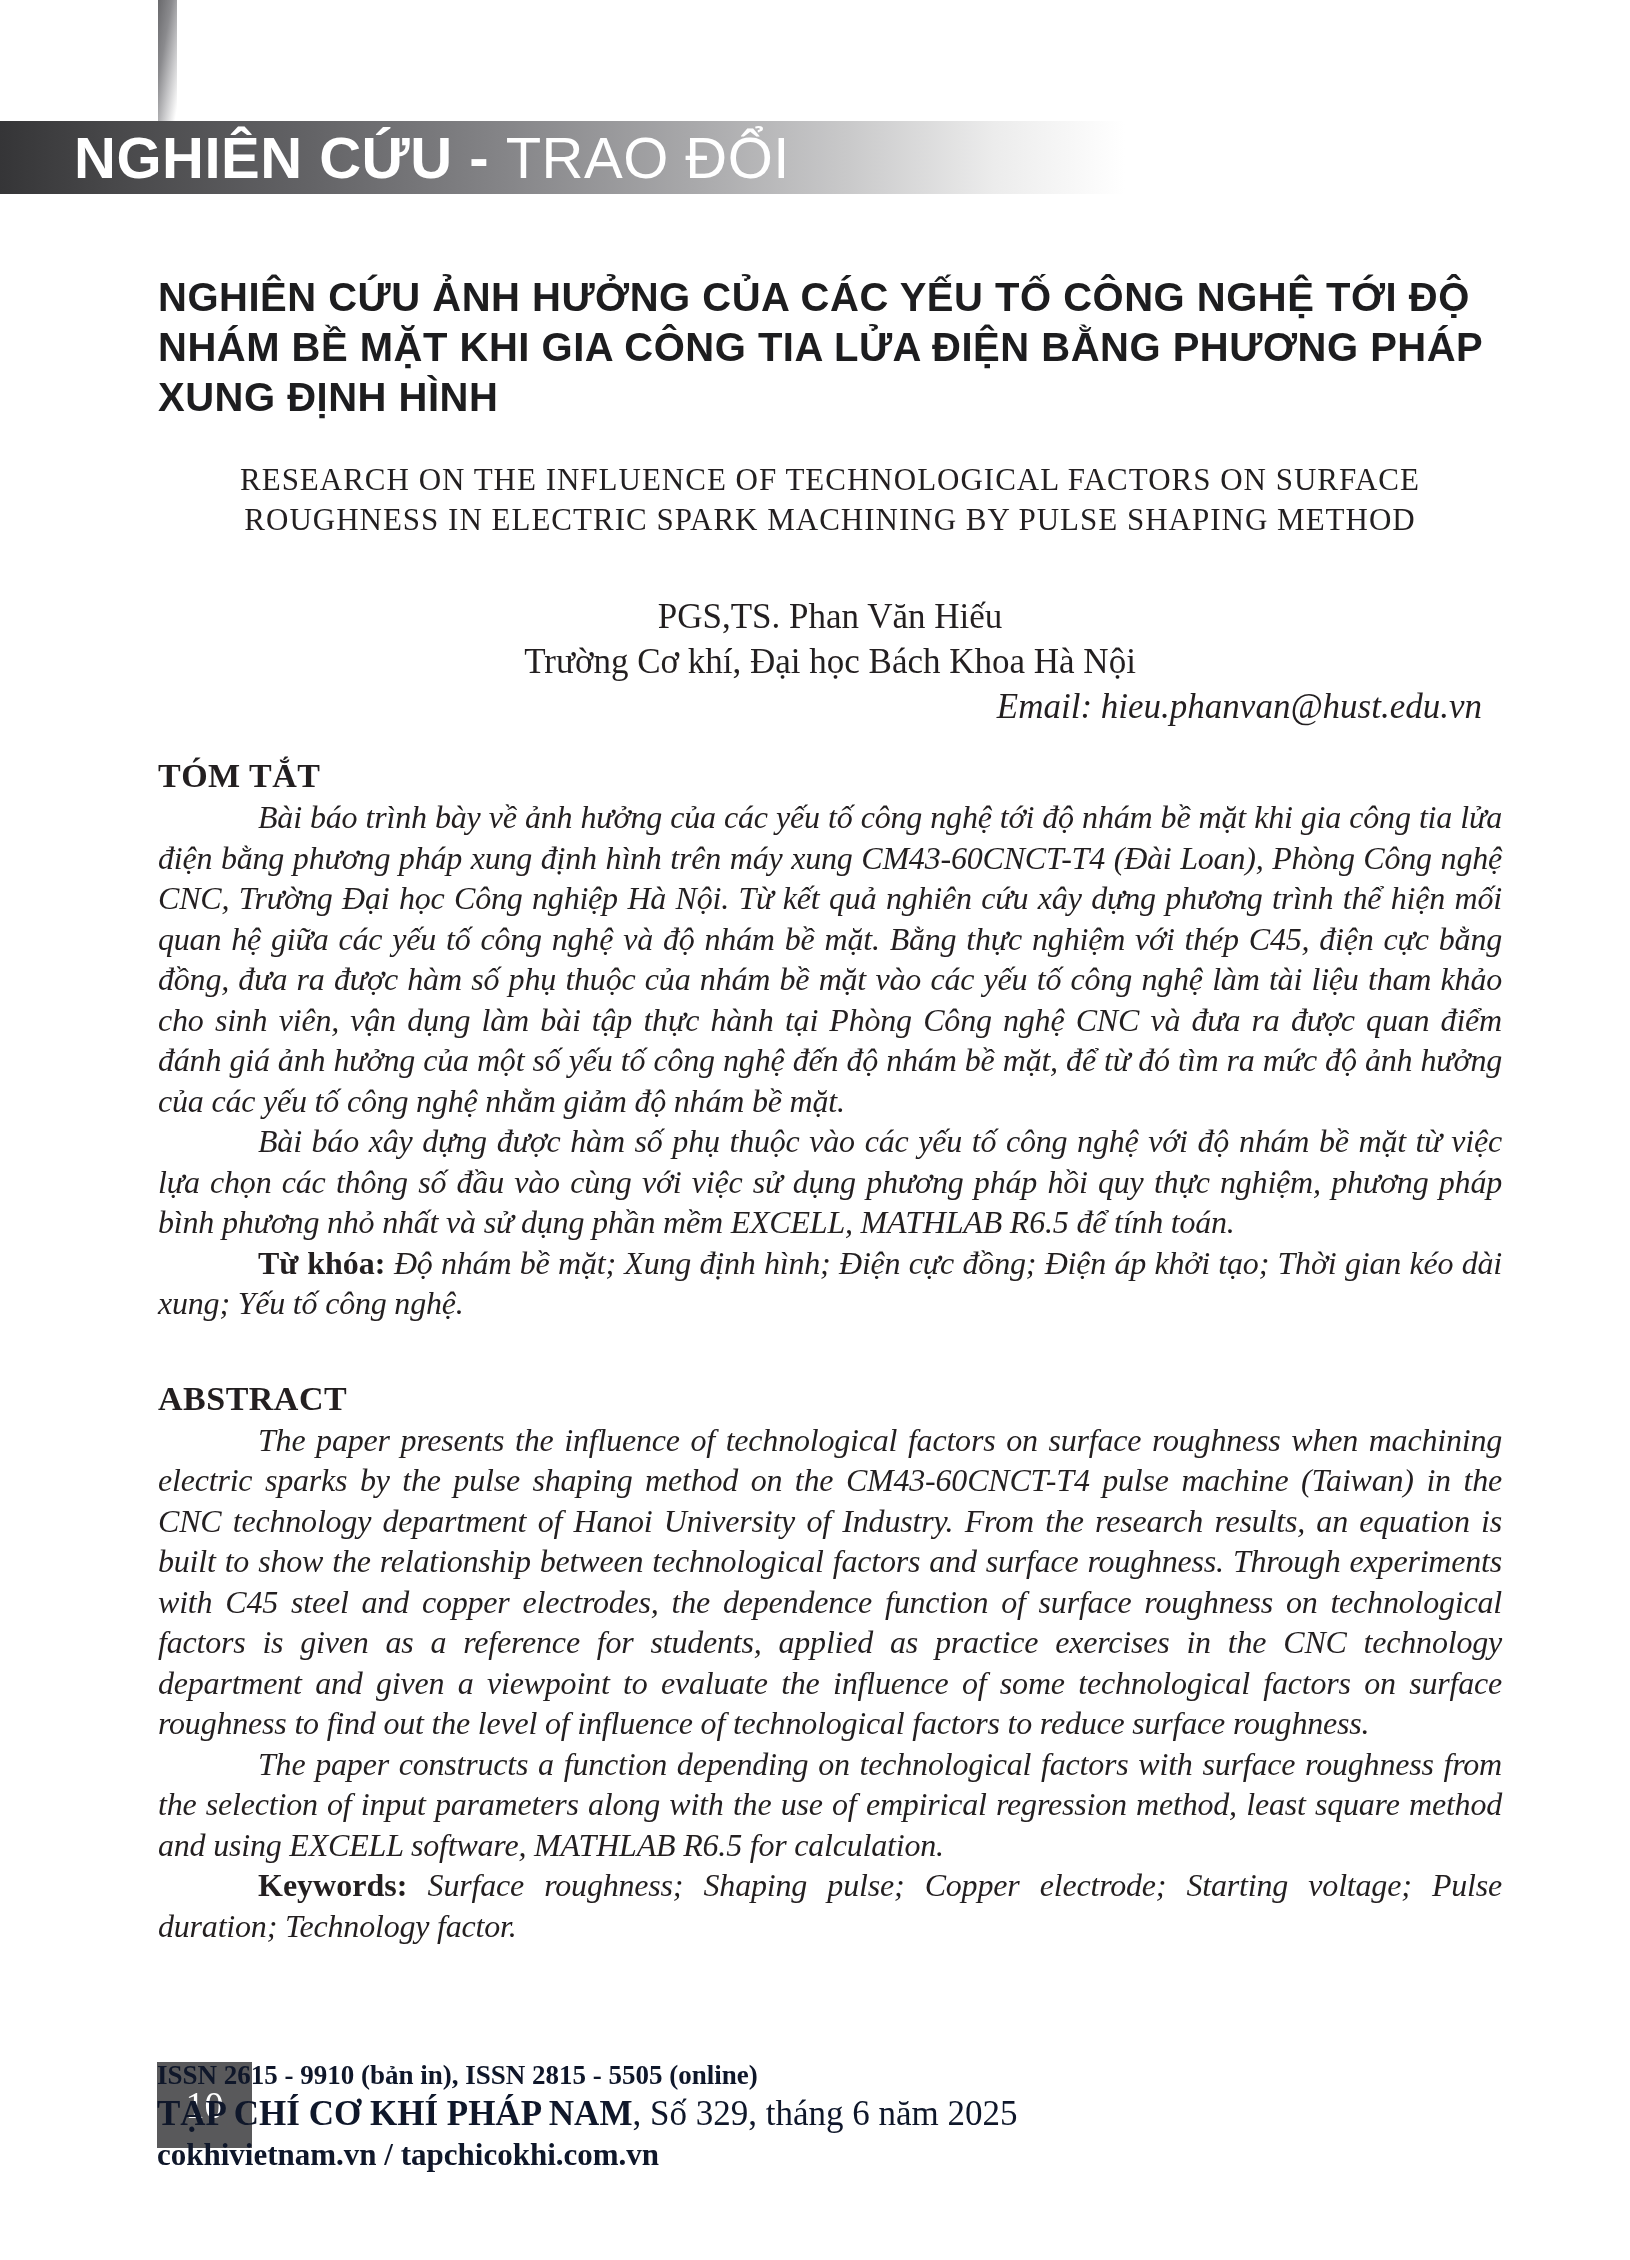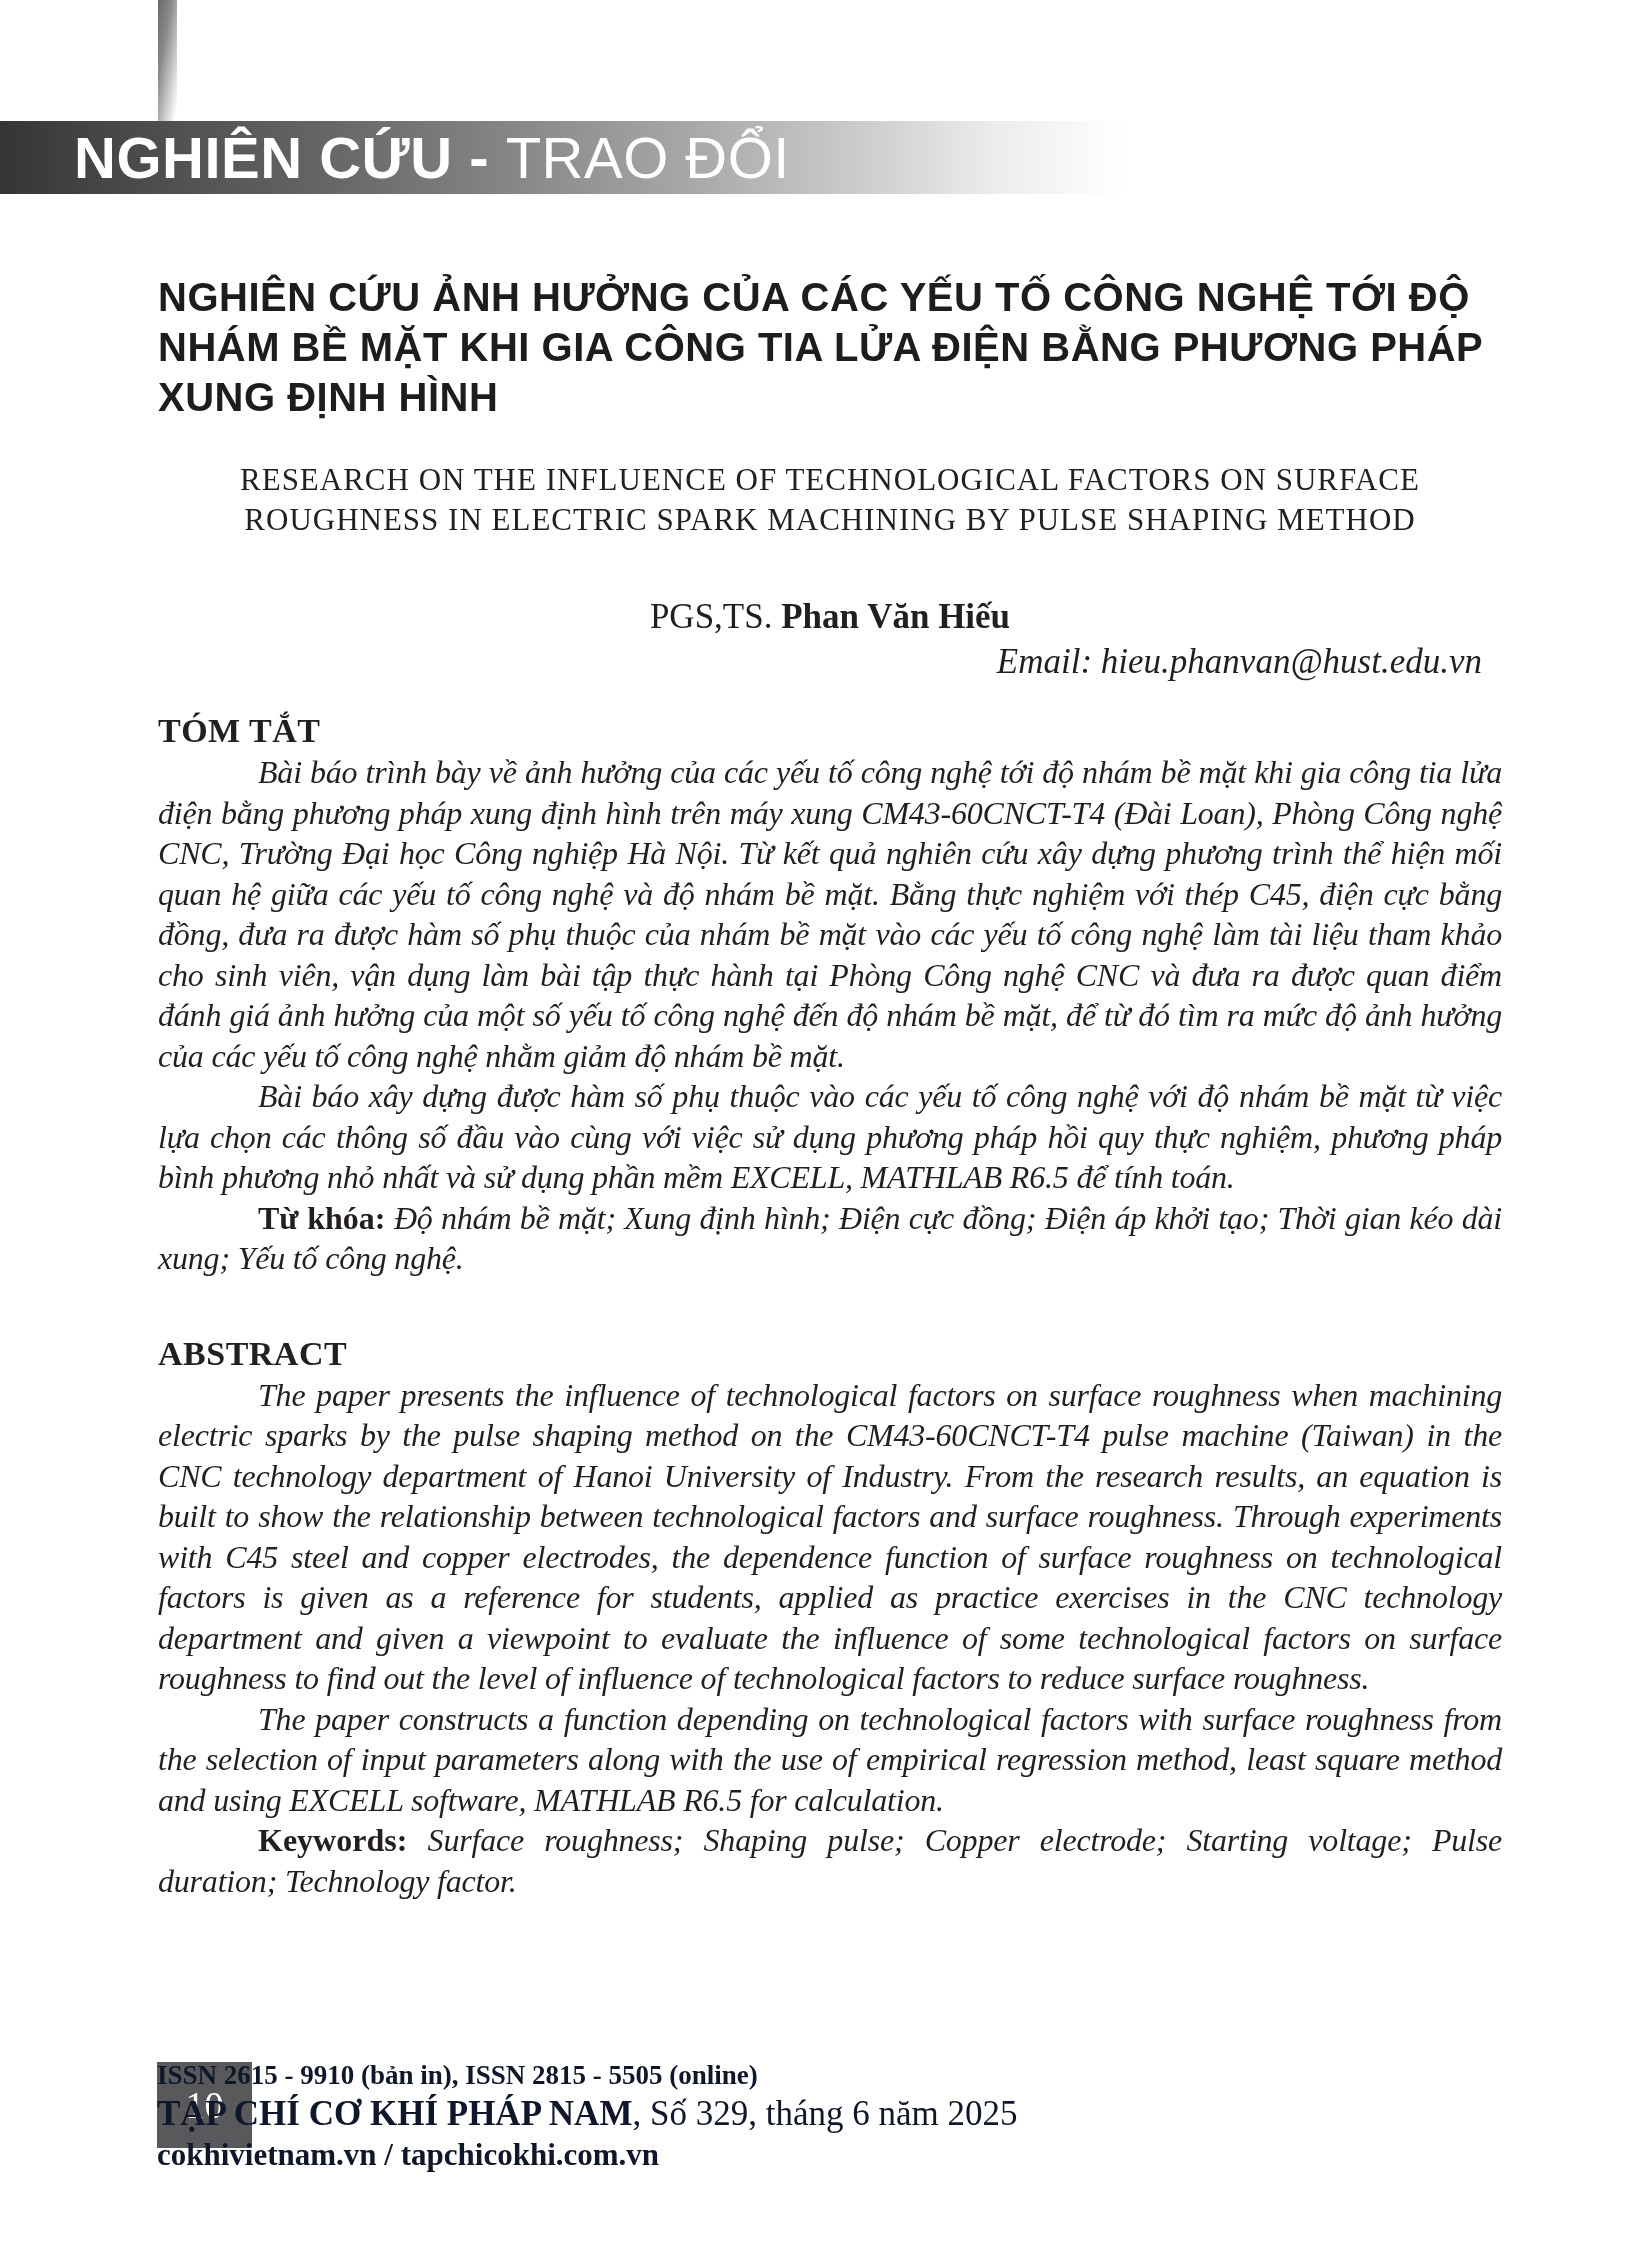--- a/index.html
+++ b/index.html
@@ -64,21 +64,21 @@
     line-height: 40px;
     text-align: center;
     letter-spacing: 1px;
   }
   .author-line {
     margin: 54px 0 0 0;
     text-align: center;
     font-size: 35px;
     line-height: 45px;
   }
-  .author-line b { font-weight: 700; }
+  .author-line b { font-weight: 400; }
   .affiliation {
     margin: 0;
     text-align: center;
     font-size: 35px;
     line-height: 45px;
   }
   .email {
     margin: 0;
     text-align: right;
     font-style: italic;
@@ -141,20 +141,21 @@
   <div class="banner"><span class="b-bold">NGHIÊN CỨU - </span><span class="b-light">TRAO ĐỔI</span></div>
 
   <div class="article">
 
     <h1 class="title-vi">NGHIÊN CỨU ẢNH HƯỞNG CỦA CÁC YẾU TỐ CÔNG NGHỆ TỚI ĐỘ NHÁM BỀ MẶT KHI GIA CÔNG TIA LỬA ĐIỆN BẰNG PHƯƠNG PHÁP XUNG ĐỊNH HÌNH</h1>
 
     <h2 class="title-en">RESEARCH ON THE INFLUENCE OF TECHNOLOGICAL FACTORS ON SURFACE ROUGHNESS IN ELECTRIC SPARK MACHINING BY PULSE SHAPING METHOD</h2>
 
     <p class="author-line"><span>PGS,TS. </span><b>Phan Văn Hiếu</b></p>
 
+    <p class="affiliation">Trường Cơ khí, Đại học Bách Khoa Hà Nội</p>
 
     <p class="email">Email: hieu.phanvan@hust.edu.vn</p>
 
     <h3 class="sec sec1">TÓM TẮT</h3>
 
     <p class="body">Bài báo trình bày về ảnh hưởng của các yếu tố công nghệ tới độ nhám bề mặt khi gia công tia lửa điện bằng phương pháp xung định hình trên máy xung CM43-60CNCT-T4 (Đài Loan), Phòng Công nghệ CNC, Trường Đại học Công nghiệp Hà Nội. Từ kết quả nghiên cứu xây dựng phương trình thể hiện mối quan hệ giữa các yếu tố công nghệ và độ nhám bề mặt. Bằng thực nghiệm với thép C45, điện cực bằng đồng, đưa ra được hàm số phụ thuộc của nhám bề mặt vào các yếu tố công nghệ làm tài liệu tham khảo cho sinh viên, vận dụng làm bài tập thực hành tại Phòng Công nghệ CNC và đưa ra được quan điểm đánh giá ảnh hưởng của một số yếu tố công nghệ đến độ nhám bề mặt, để từ đó tìm ra mức độ ảnh hưởng của các yếu tố công nghệ nhằm giảm độ nhám bề mặt.</p>
 
     <p class="body">Bài báo xây dựng được hàm số phụ thuộc vào các yếu tố công nghệ với độ nhám bề mặt từ việc lựa chọn các thông số đầu vào cùng với việc sử dụng phương pháp hồi quy thực nghiệm, phương pháp bình phương nhỏ nhất và sử dụng phần mềm EXCELL, MATHLAB R6.5 để tính toán.</p>
 
     <p class="body"><b class="kw-label">Từ khóa:</b><span> Độ nhám bề mặt; Xung định hình; Điện cực đồng; Điện áp khởi tạo; Thời gian kéo dài xung; Yếu tố công nghệ.</span></p>

